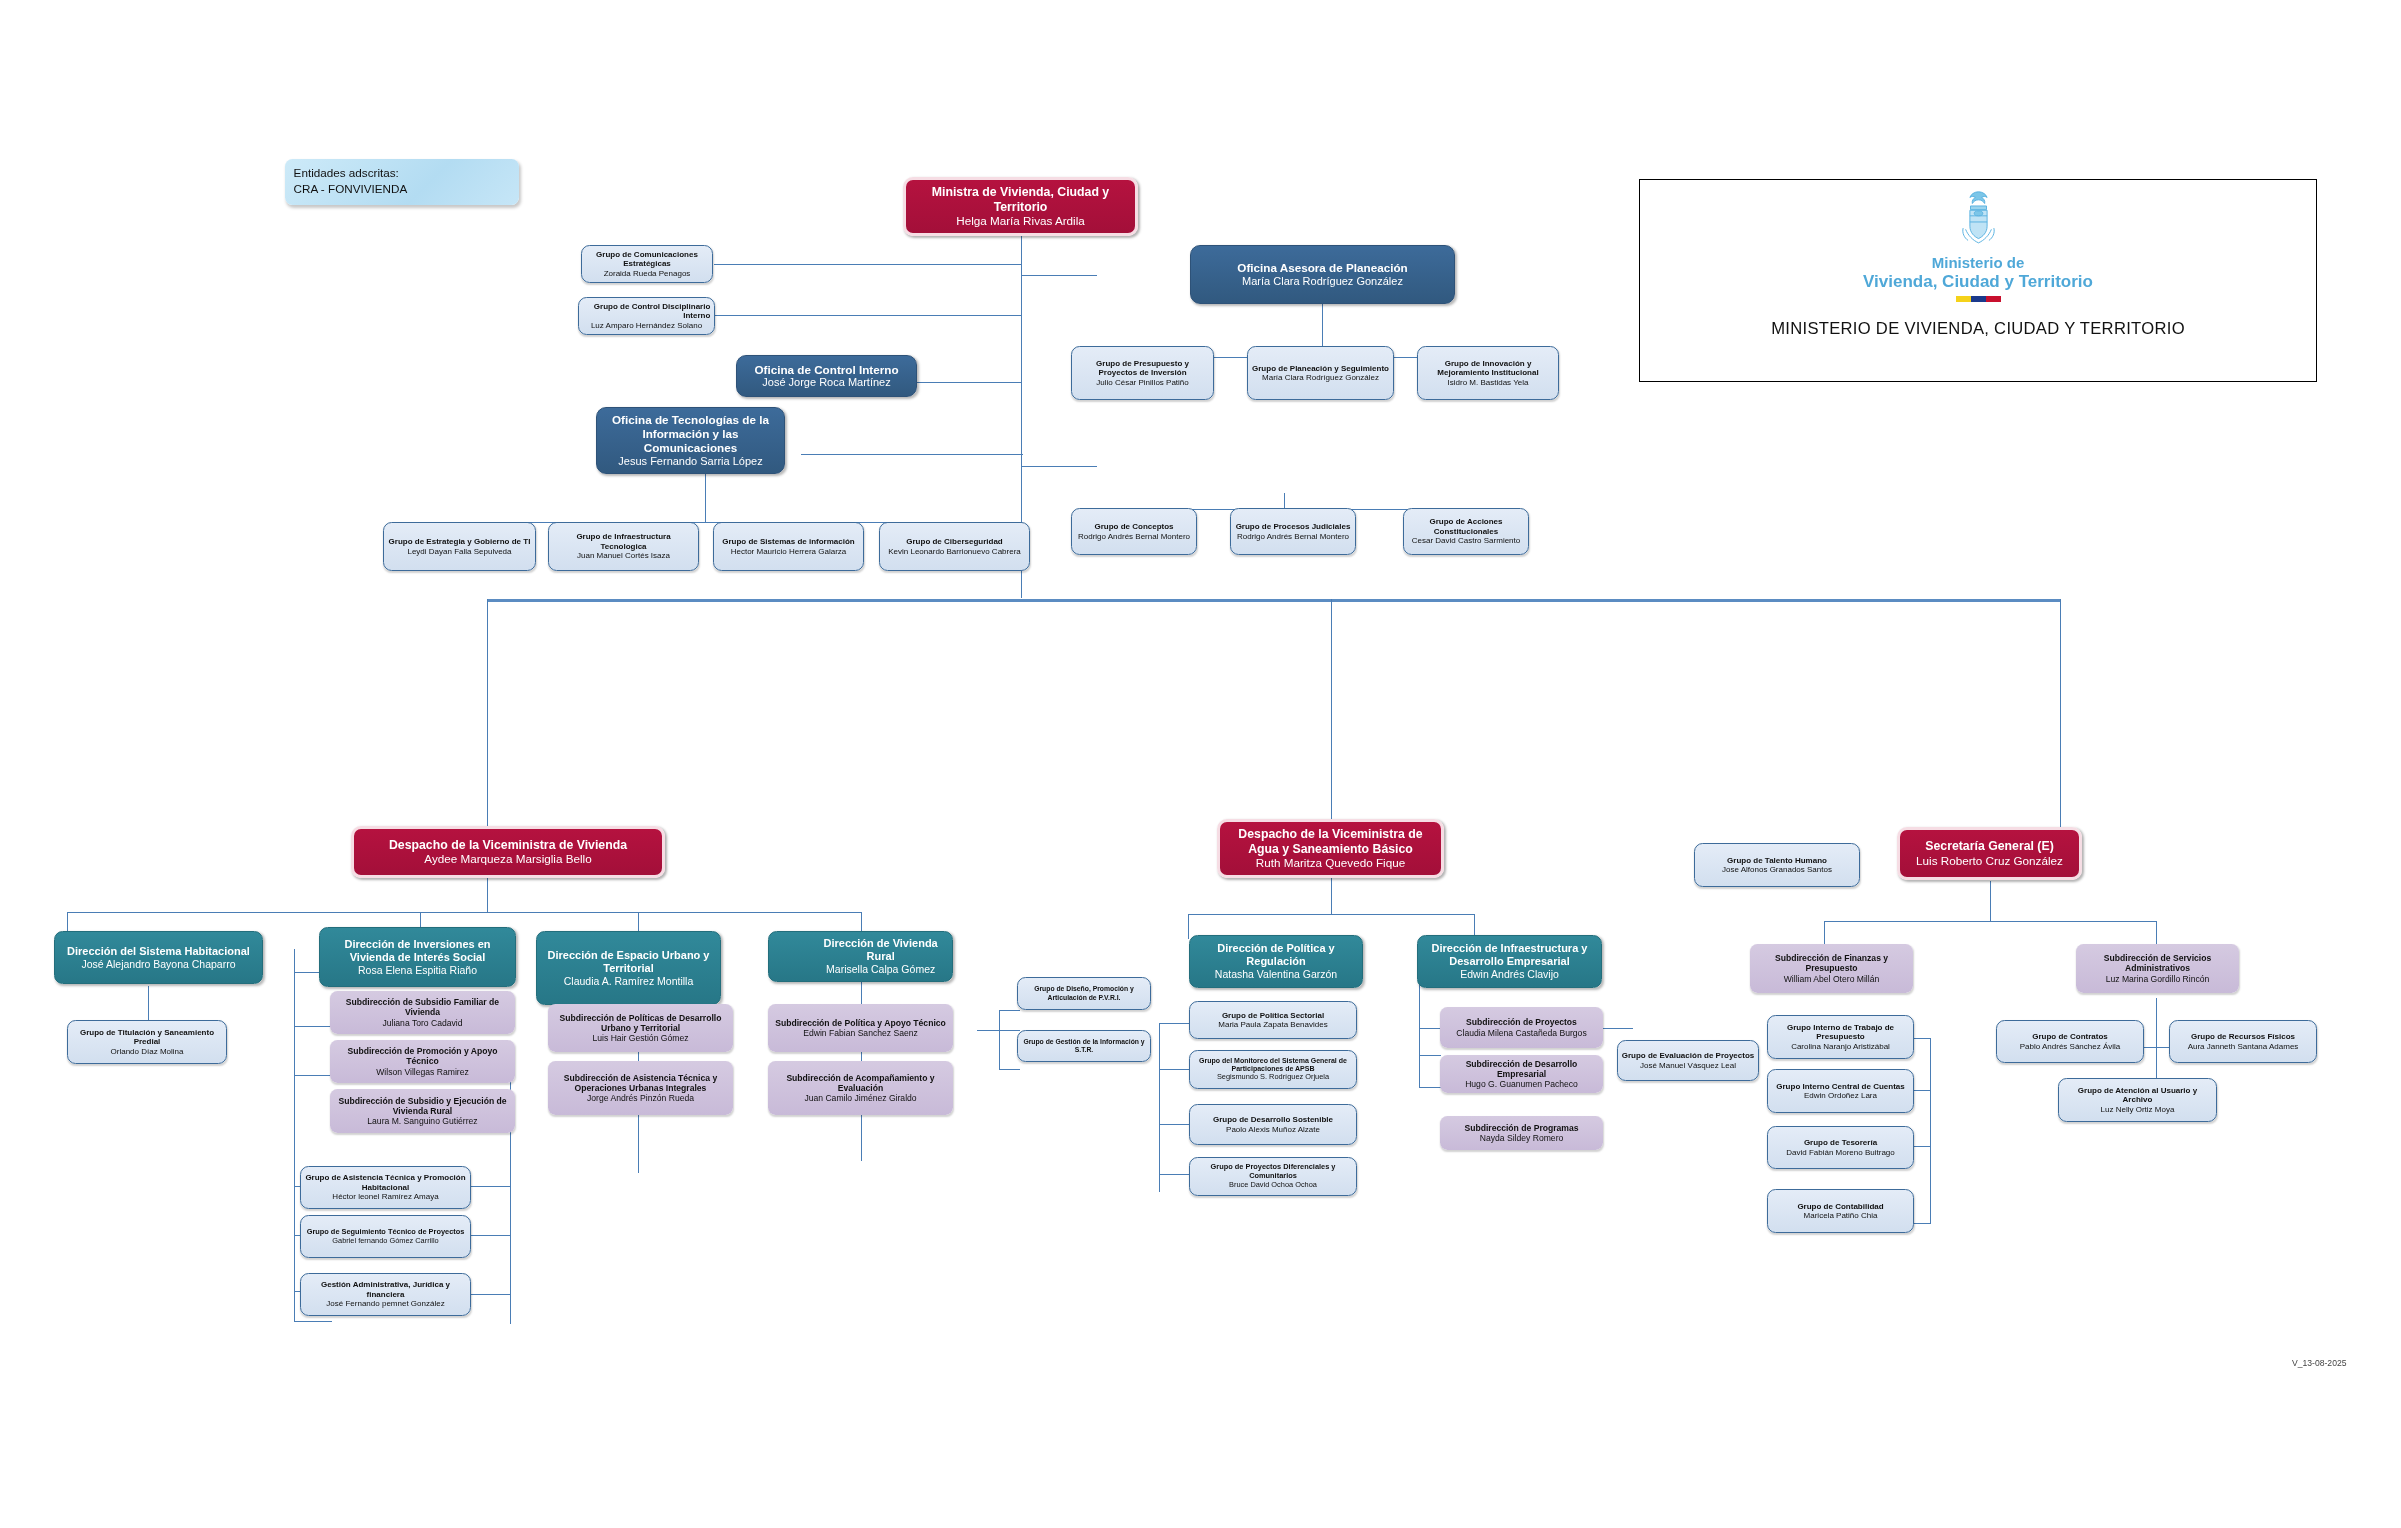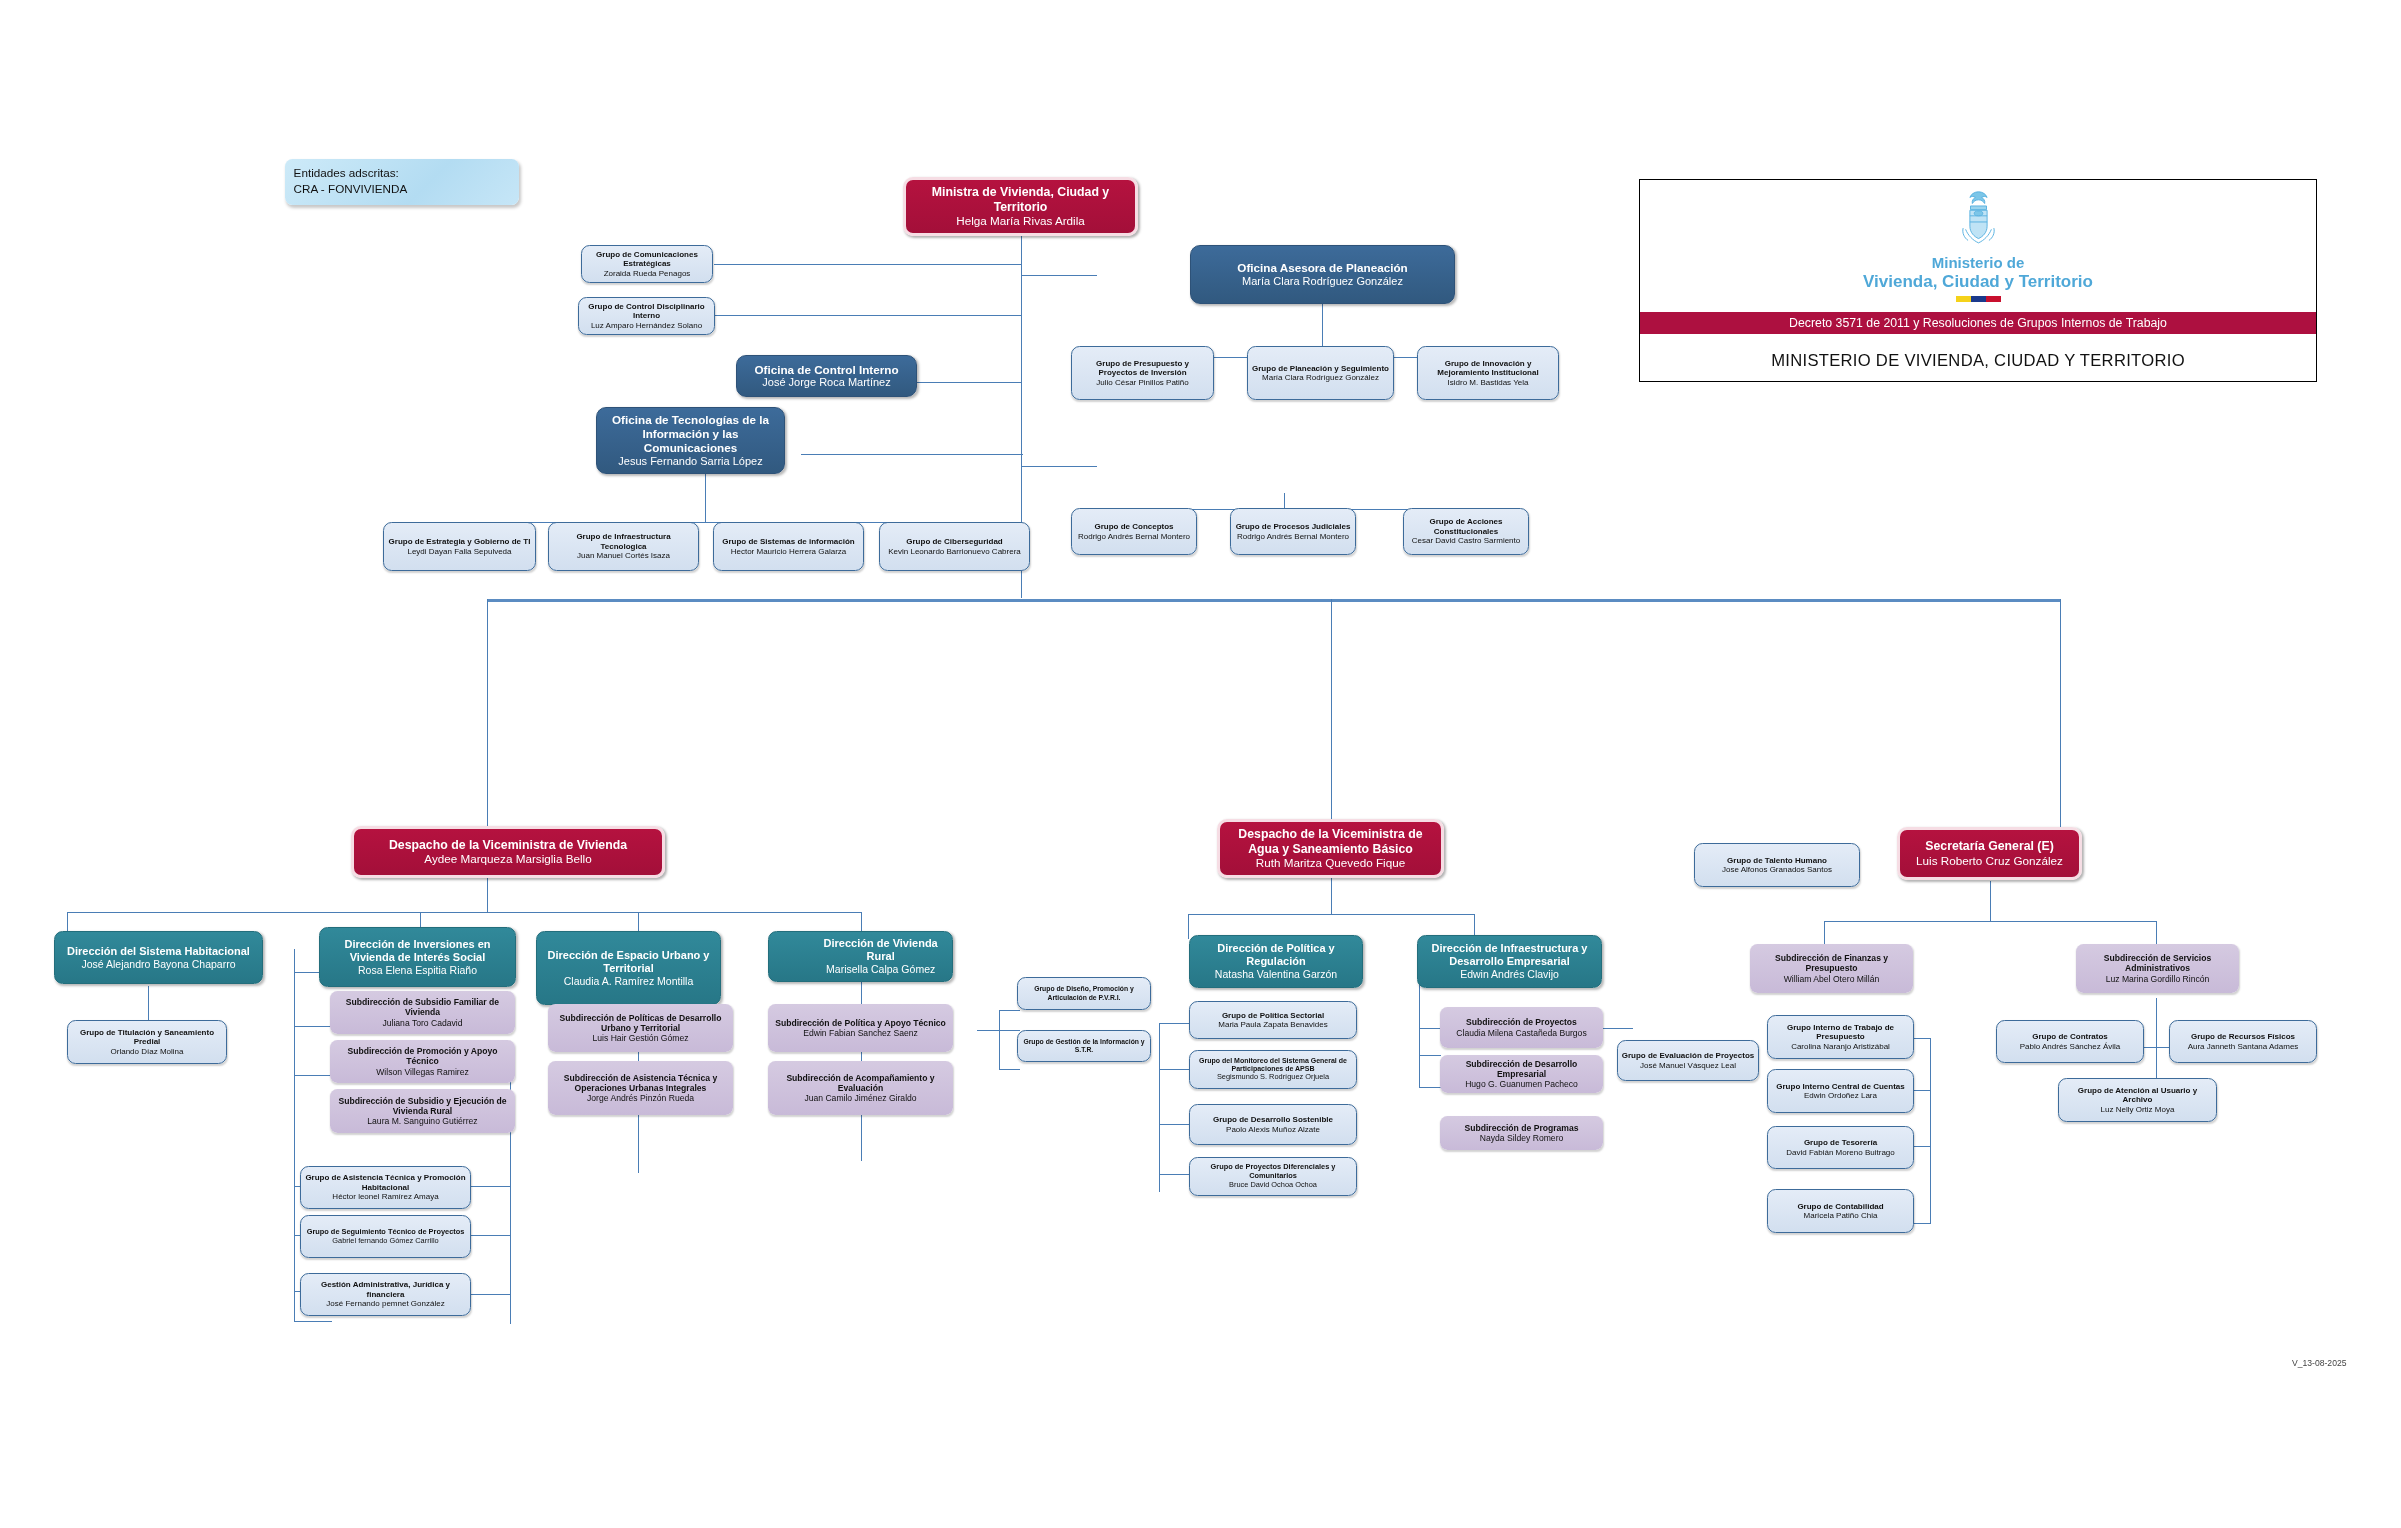--- a/index.html
+++ b/index.html
@@ -196,21 +196,21 @@
 
   <div class="box red" style="left:903px;top:177px;width:235px;height:59px;">
     <div class="t">Ministra de Vivienda, Ciudad y Territorio</div>
     <div class="n">Helga María Rivas Ardila</div>
   </div>
 
   <div class="box lblue" style="left:581px;top:245px;width:132px;height:38px;">
     <div class="t">Grupo de Comunicaciones Estratégicas</div>
     <div class="n">Zoraida Rueda Penagos</div>
   </div>
-  <div class="box lblue" style="left:578px;top:297px;width:137px;height:38px;">
+  <div class="box lblue" style="left:578px;top:297px;width:137px;height:38px;text-align:right;">
     <div class="t">Grupo de Control Disciplinario Interno</div>
     <div class="n">Luz Amparo Hernández Solano</div>
   </div>
 
   <div class="box navy" style="left:736px;top:355px;width:181px;height:42px;">
     <div class="t">Oficina de Control Interno</div>
     <div class="n">José Jorge Roca Martínez</div>
   </div>
 
   <div class="box navy" style="left:596px;top:407px;width:189px;height:67px;">
@@ -454,21 +454,20 @@
       </div>
       <div id="logo-title">
         <div id="logo-l1">Ministerio de</div>
         <div id="logo-l2">Vivienda, Ciudad y Territorio</div>
       </div>
       <div id="flag">
         <span style="background:#f5d21a;"></span>
         <span style="background:#1b3a8c;"></span>
         <span style="background:#c8102e;"></span>
       </div>
-      <div id="decree" style="margin-top:10px;">Decreto 3571 de 2011 y Resoluciones de Grupos Internos de Trabajo</div>
       <div id="ministry-name">MINISTERIO DE VIVIENDA, CIUDAD Y TERRITORIO</div>
     </div>
   </div>
 
   <div id="version" style="left:2292px;top:1358px;">V_13-08-2025</div>
 
 </div>
 
 
 </body></html>

